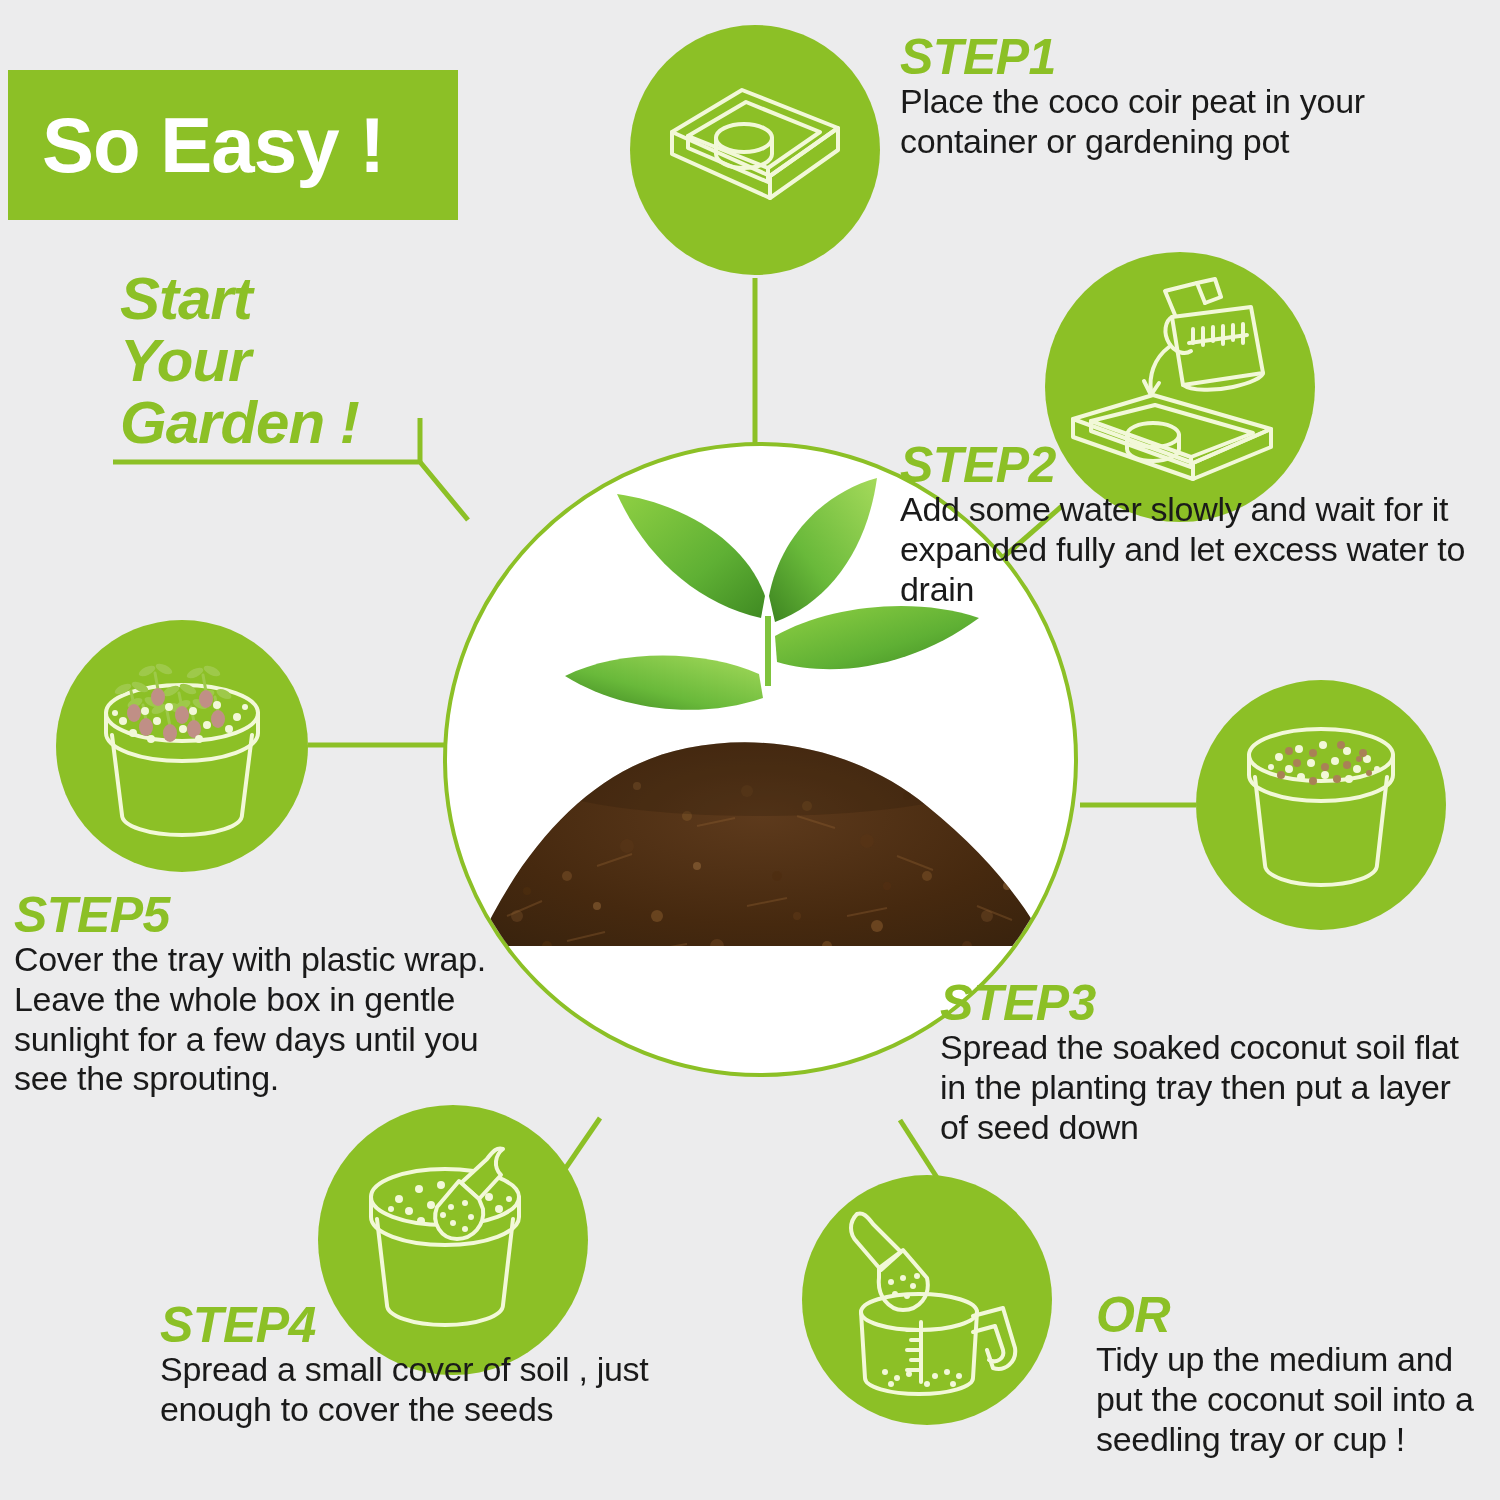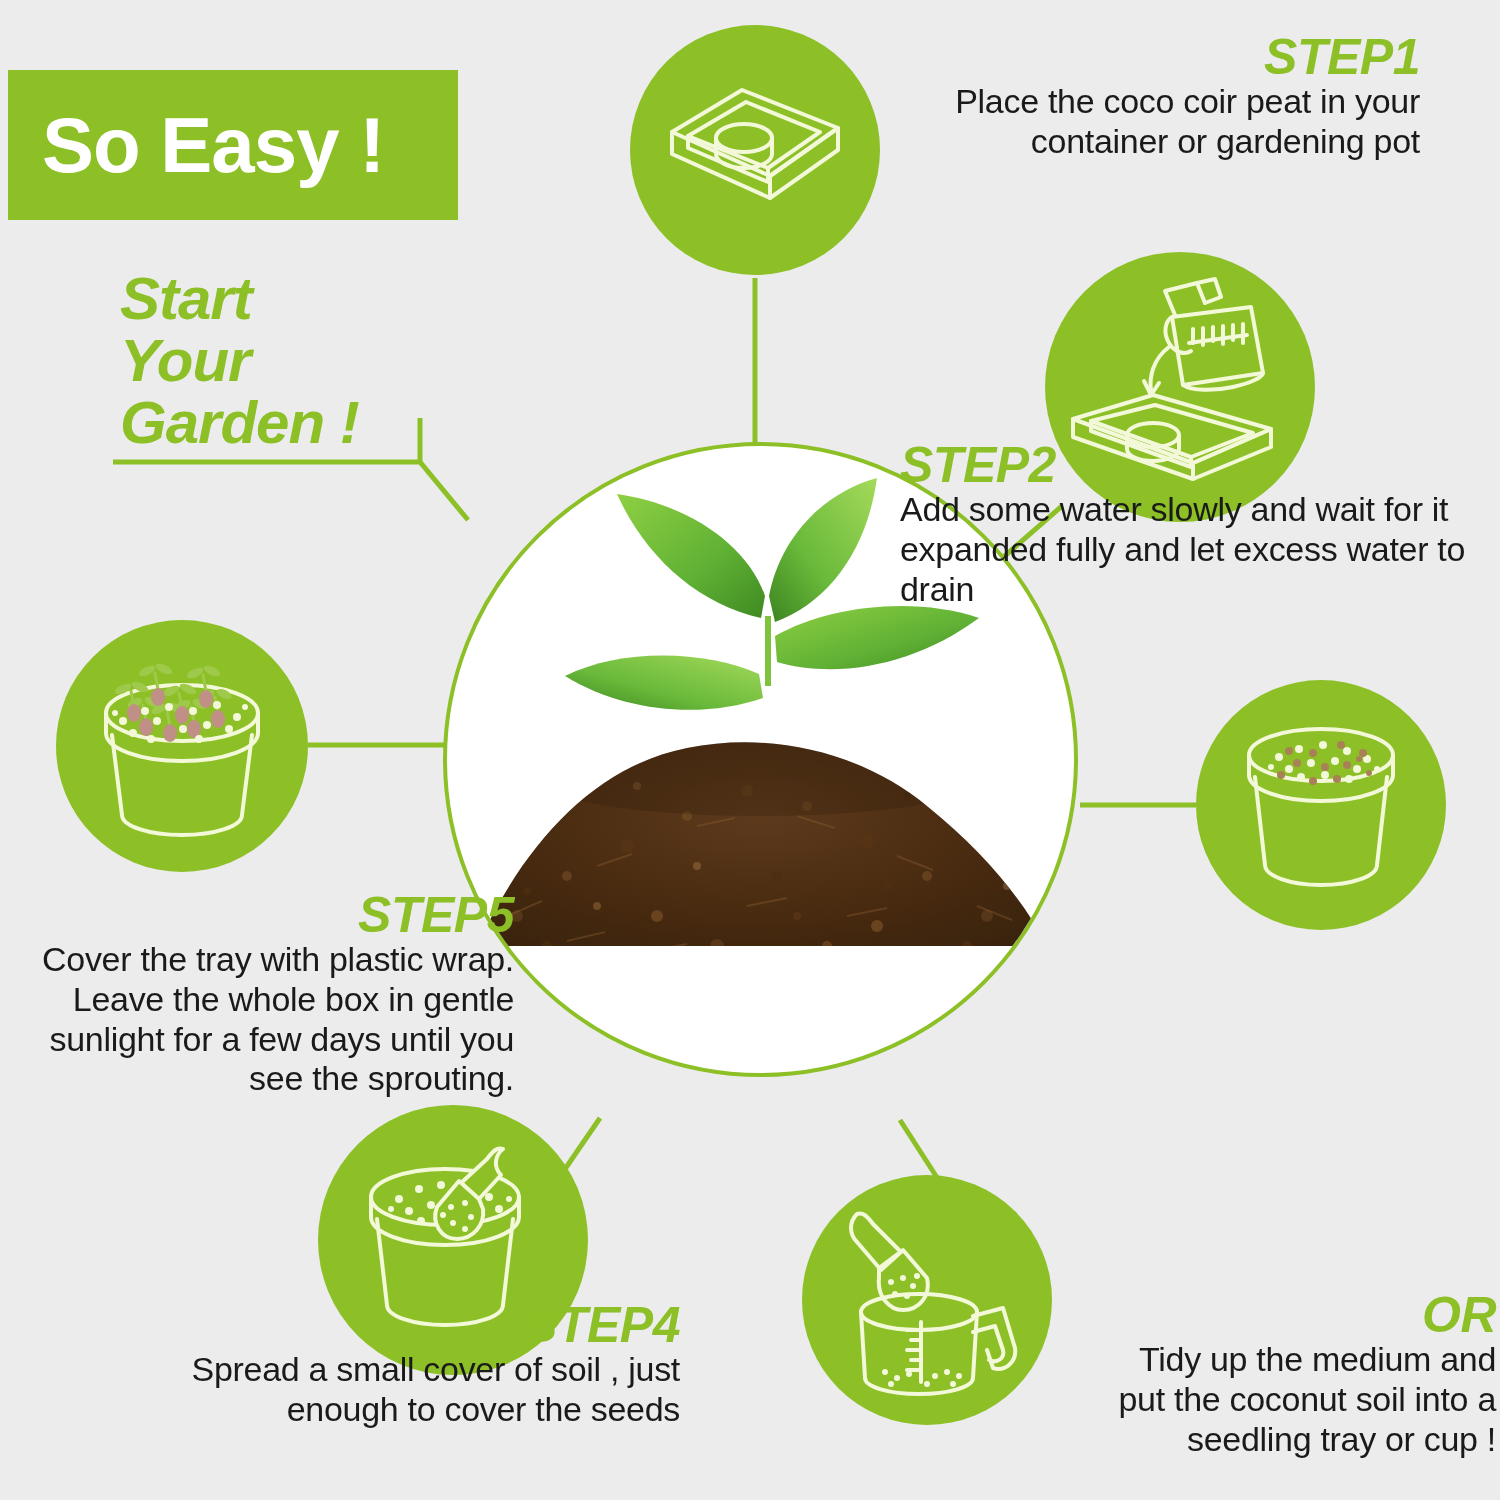--- a/index.html
+++ b/index.html
@@ -52,21 +52,21 @@
   
   .steplabel{
     color:#8cc026;font-size:50px;font-weight:bold;font-style:italic;
     line-height:1;letter-spacing:-0.5px;
   }
   .stepbody{
     color:#1a1a1a;font-size:34px;line-height:1.17;
     letter-spacing:-0.3px;
   }
   .txt{position:absolute;}
-  .ta-left{text-align:right;}
+  .ta-left{text-align:left;}
   .ta-right{text-align:left;}
 </style>
 </head>
 <body>
 
 <div id="stage">
 
   <svg class="layer" viewBox="0 0 1500 1500">
     <g stroke="#8cc026" stroke-width="5" fill="none">
 
@@ -268,20 +268,24 @@
           <circle cx="94" cy="52" r="4"></circle>
         <circle cx="116" cy="50" r="4"></circle>
           <circle cx="50" cy="60" r="4"></circle>
           <circle cx="82" cy="66" r="4"></circle>
         <circle cx="106" cy="64" r="4"></circle>
           <circle cx="138" cy="58" r="3"></circle>
           <circle cx="128" cy="44" r="3"></circle>
       </g>
     </svg>
   </div>
+  <div class="txt ta-right" style="left:940px;top:978px;width:540px;">
+    <div class="steplabel">STEP3</div>
+    <div class="stepbody">Spread the soaked coconut soil flat in the planting tray then put a layer of seed down</div>
+  </div>
 
   <div class="circle" style="left:802px;top:1175px;width:250px;height:250px;">
     <svg width="200" height="200" viewBox="0 0 200 200">
       <g fill="none" stroke="#f2f8d8" stroke-width="4" stroke-linejoin="round" stroke-linecap="round">
 
         <path d="M 30 14 C 22 22 22 34 30 42 L 54 70 L 74 52 L 46 24 C 40 16 36 12 30 14 Z"></path>
 
         <path d="M 52 68 L 76 50 L 100 78 C 104 96 92 110 76 110 C 62 110 50 96 52 78 Z"></path>
 
       </g>

